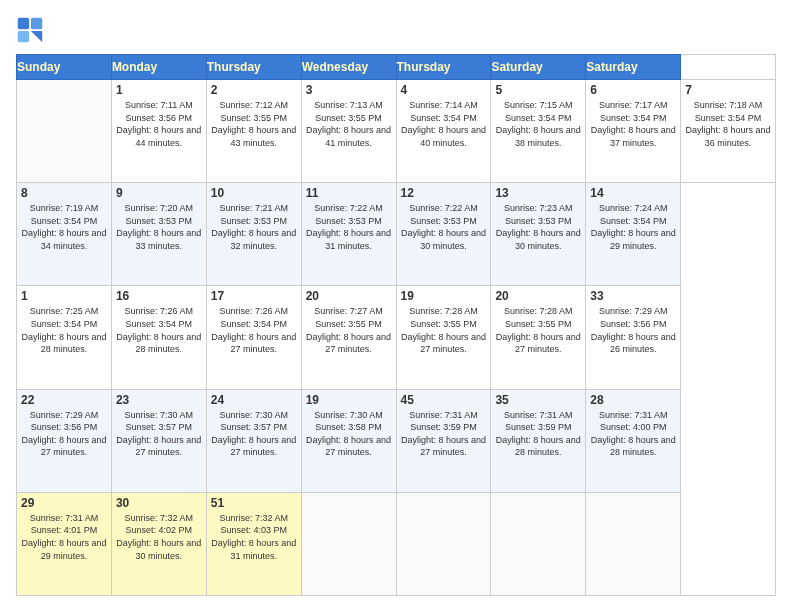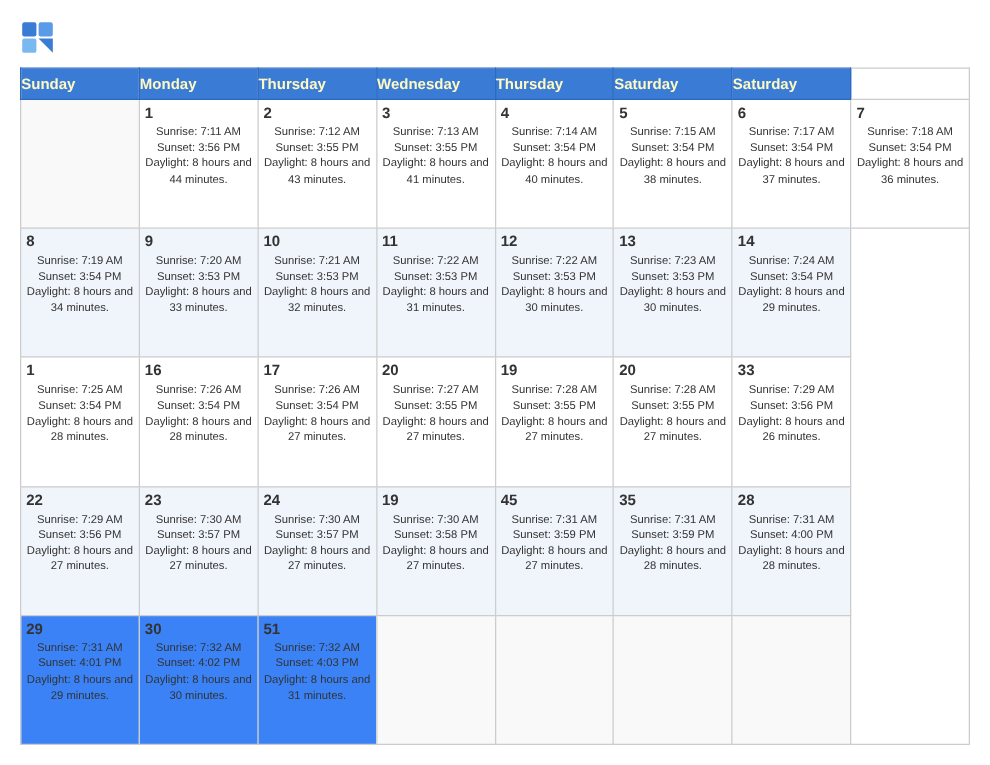--- a/index.html
+++ b/index.html
@@ -75,21 +75,21 @@
       padding: 3px 4px;
       font-size: 9.5px;
       color: #333;
       background: #fff;
       height: 80px;
     }
     .calendar tr:nth-child(even) td {
       background: #f0f4fb;
     }
     .calendar tr:last-child td {
-      background: #3b82f6;
+      background: #fef9c3;
     }
     .day-num {
       font-size: 12px;
       font-weight: bold;
       display: block;
       margin-bottom: 2px;
     }
     .cell-text {
       font-size: 9px;
       line-height: 1.4;

